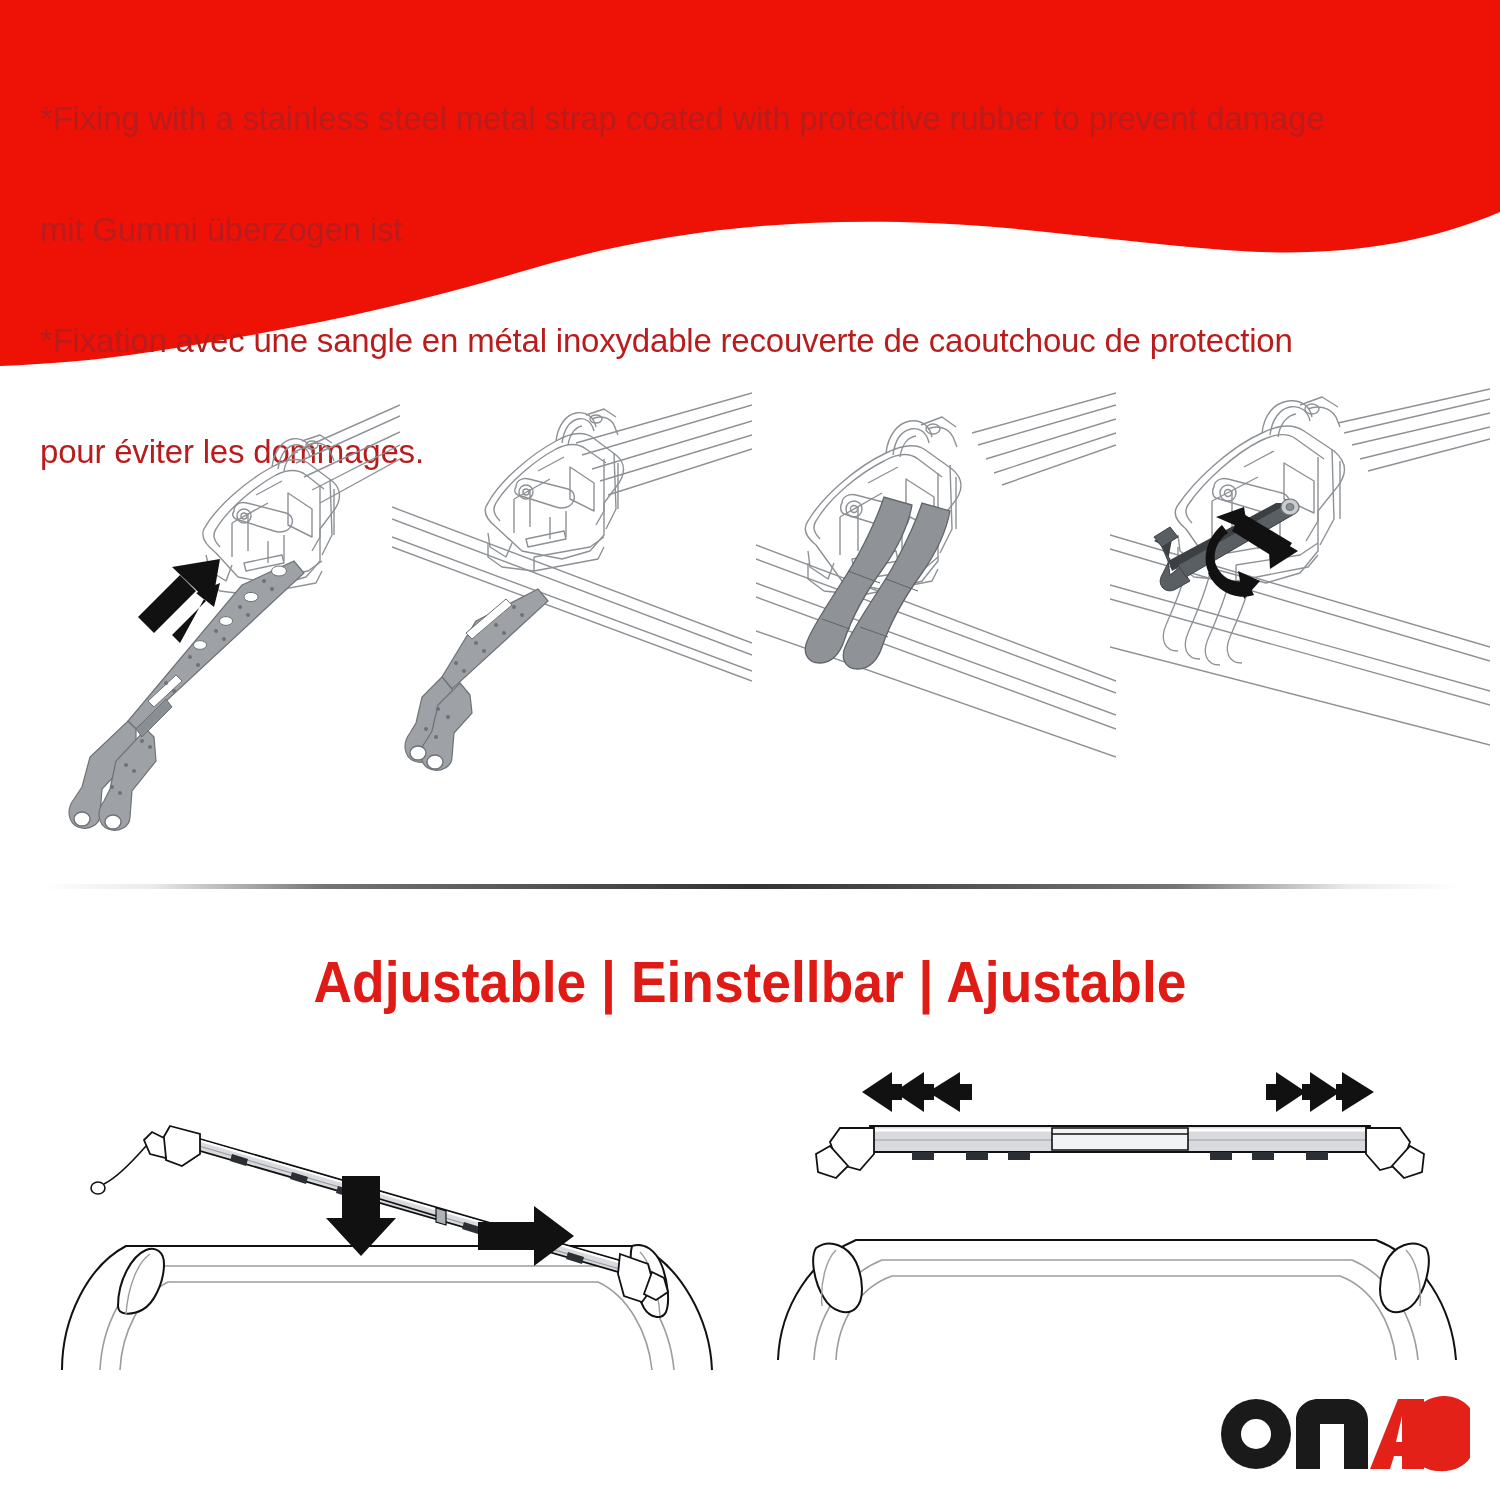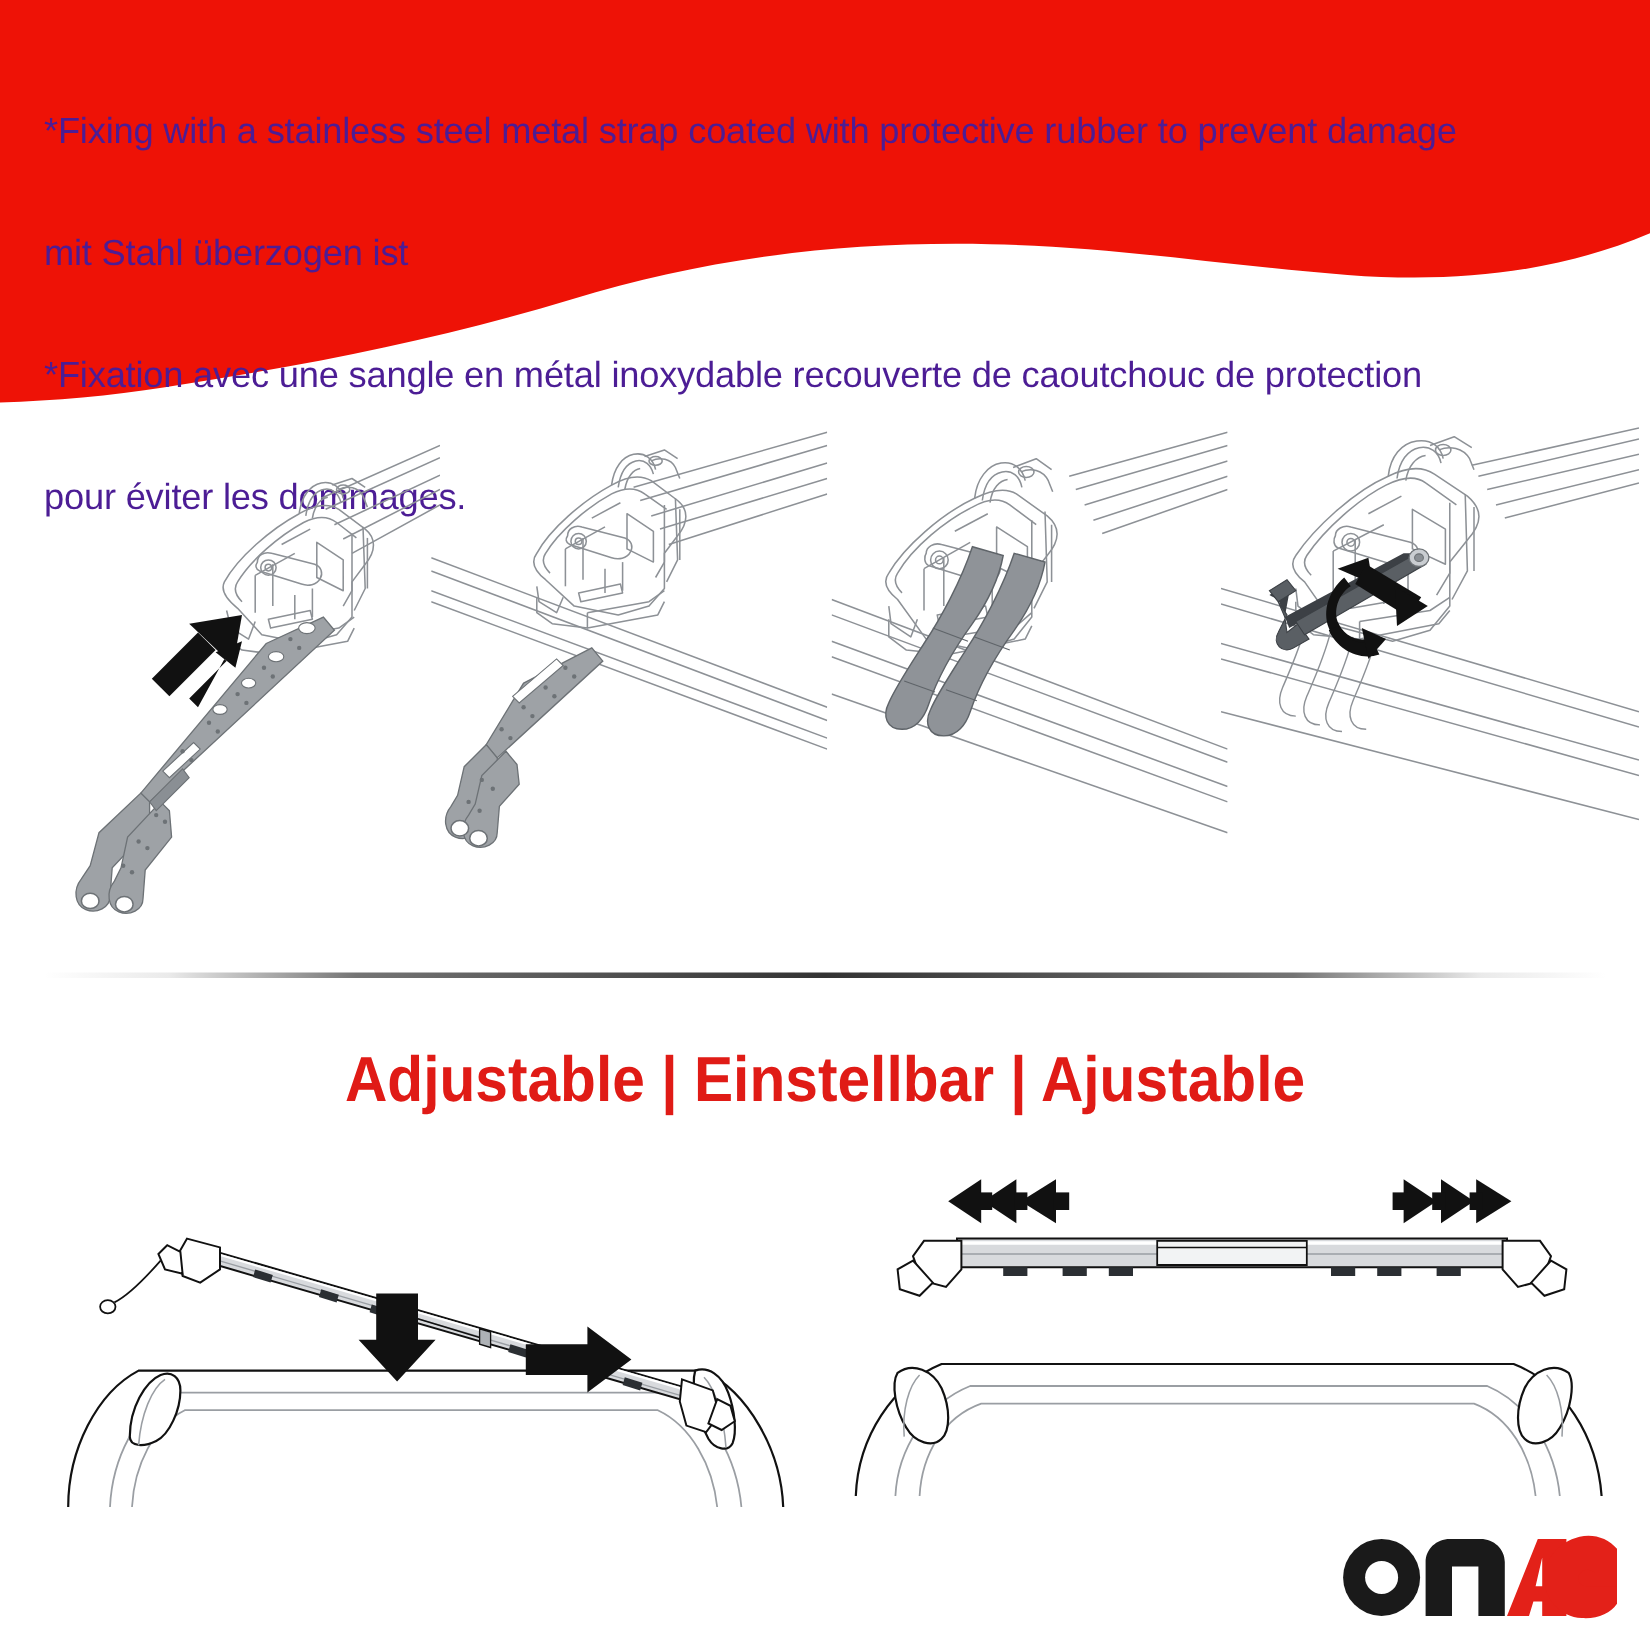--- a/index.html
+++ b/index.html
@@ -10,21 +10,21 @@
     overflow:hidden;
     position:relative;
   }
   #page{position:relative;width:1500px;height:1500px;overflow:hidden;background:#fff;}
 
   
   .banner-wrap{position:absolute;left:0;top:0;width:1500px;height:380px;}
   .banner-svg{position:absolute;left:0;top:0;width:1500px;height:380px;}
   .banner-text{
     position:absolute;left:40px;top:26px;width:1420px;
-    color:#4c1d95;
+    color:#b91c1c;
     font-family:"Liberation Sans Narrow","Liberation Sans",sans-serif;
     font-size:33px;line-height:37px;
     letter-spacing:-0.2px;
     font-stretch:condensed;
     white-space:pre-wrap;
   }
   .banner-line{display:block;}
 
   
   .steps-row{position:absolute;left:0;top:385px;width:1500px;height:470px;}
@@ -76,21 +76,21 @@
     <svg class="banner-svg" viewBox="0 0 1500 380" preserveAspectRatio="none">
       <path d="M0,0 L1500,0 L1500,212
                C1420,246 1330,258 1225,250
                C1110,241 1010,224 900,222
                C760,219 640,236 520,272
                C400,308 290,330 150,352
                C100,360 50,364 0,366 Z" fill="#ee1206"></path>
     </svg>
     <div class="banner-text">
       <span class="banner-line">*Fixing with a stainless steel metal strap coated with protective rubber to prevent damage</span>
-      <span class="banner-line">mit Stahl überzogen ist</span>
+      <span class="banner-line">mit Gummi überzogen ist</span>
       <span class="banner-line">*Fixation avec une sangle en métal inoxydable recouverte de caoutchouc de protection</span>
       <span class="banner-line">pour éviter les dommages.</span>
     </div>
   </div>
 
   <div class="steps-row">
 
     <div class="step" style="left:20px;width:380px;">
       <svg width="380" height="470" viewBox="0 0 380 470">
         <g fill="none" stroke="#8d9196" stroke-width="1.4" stroke-linejoin="round">

